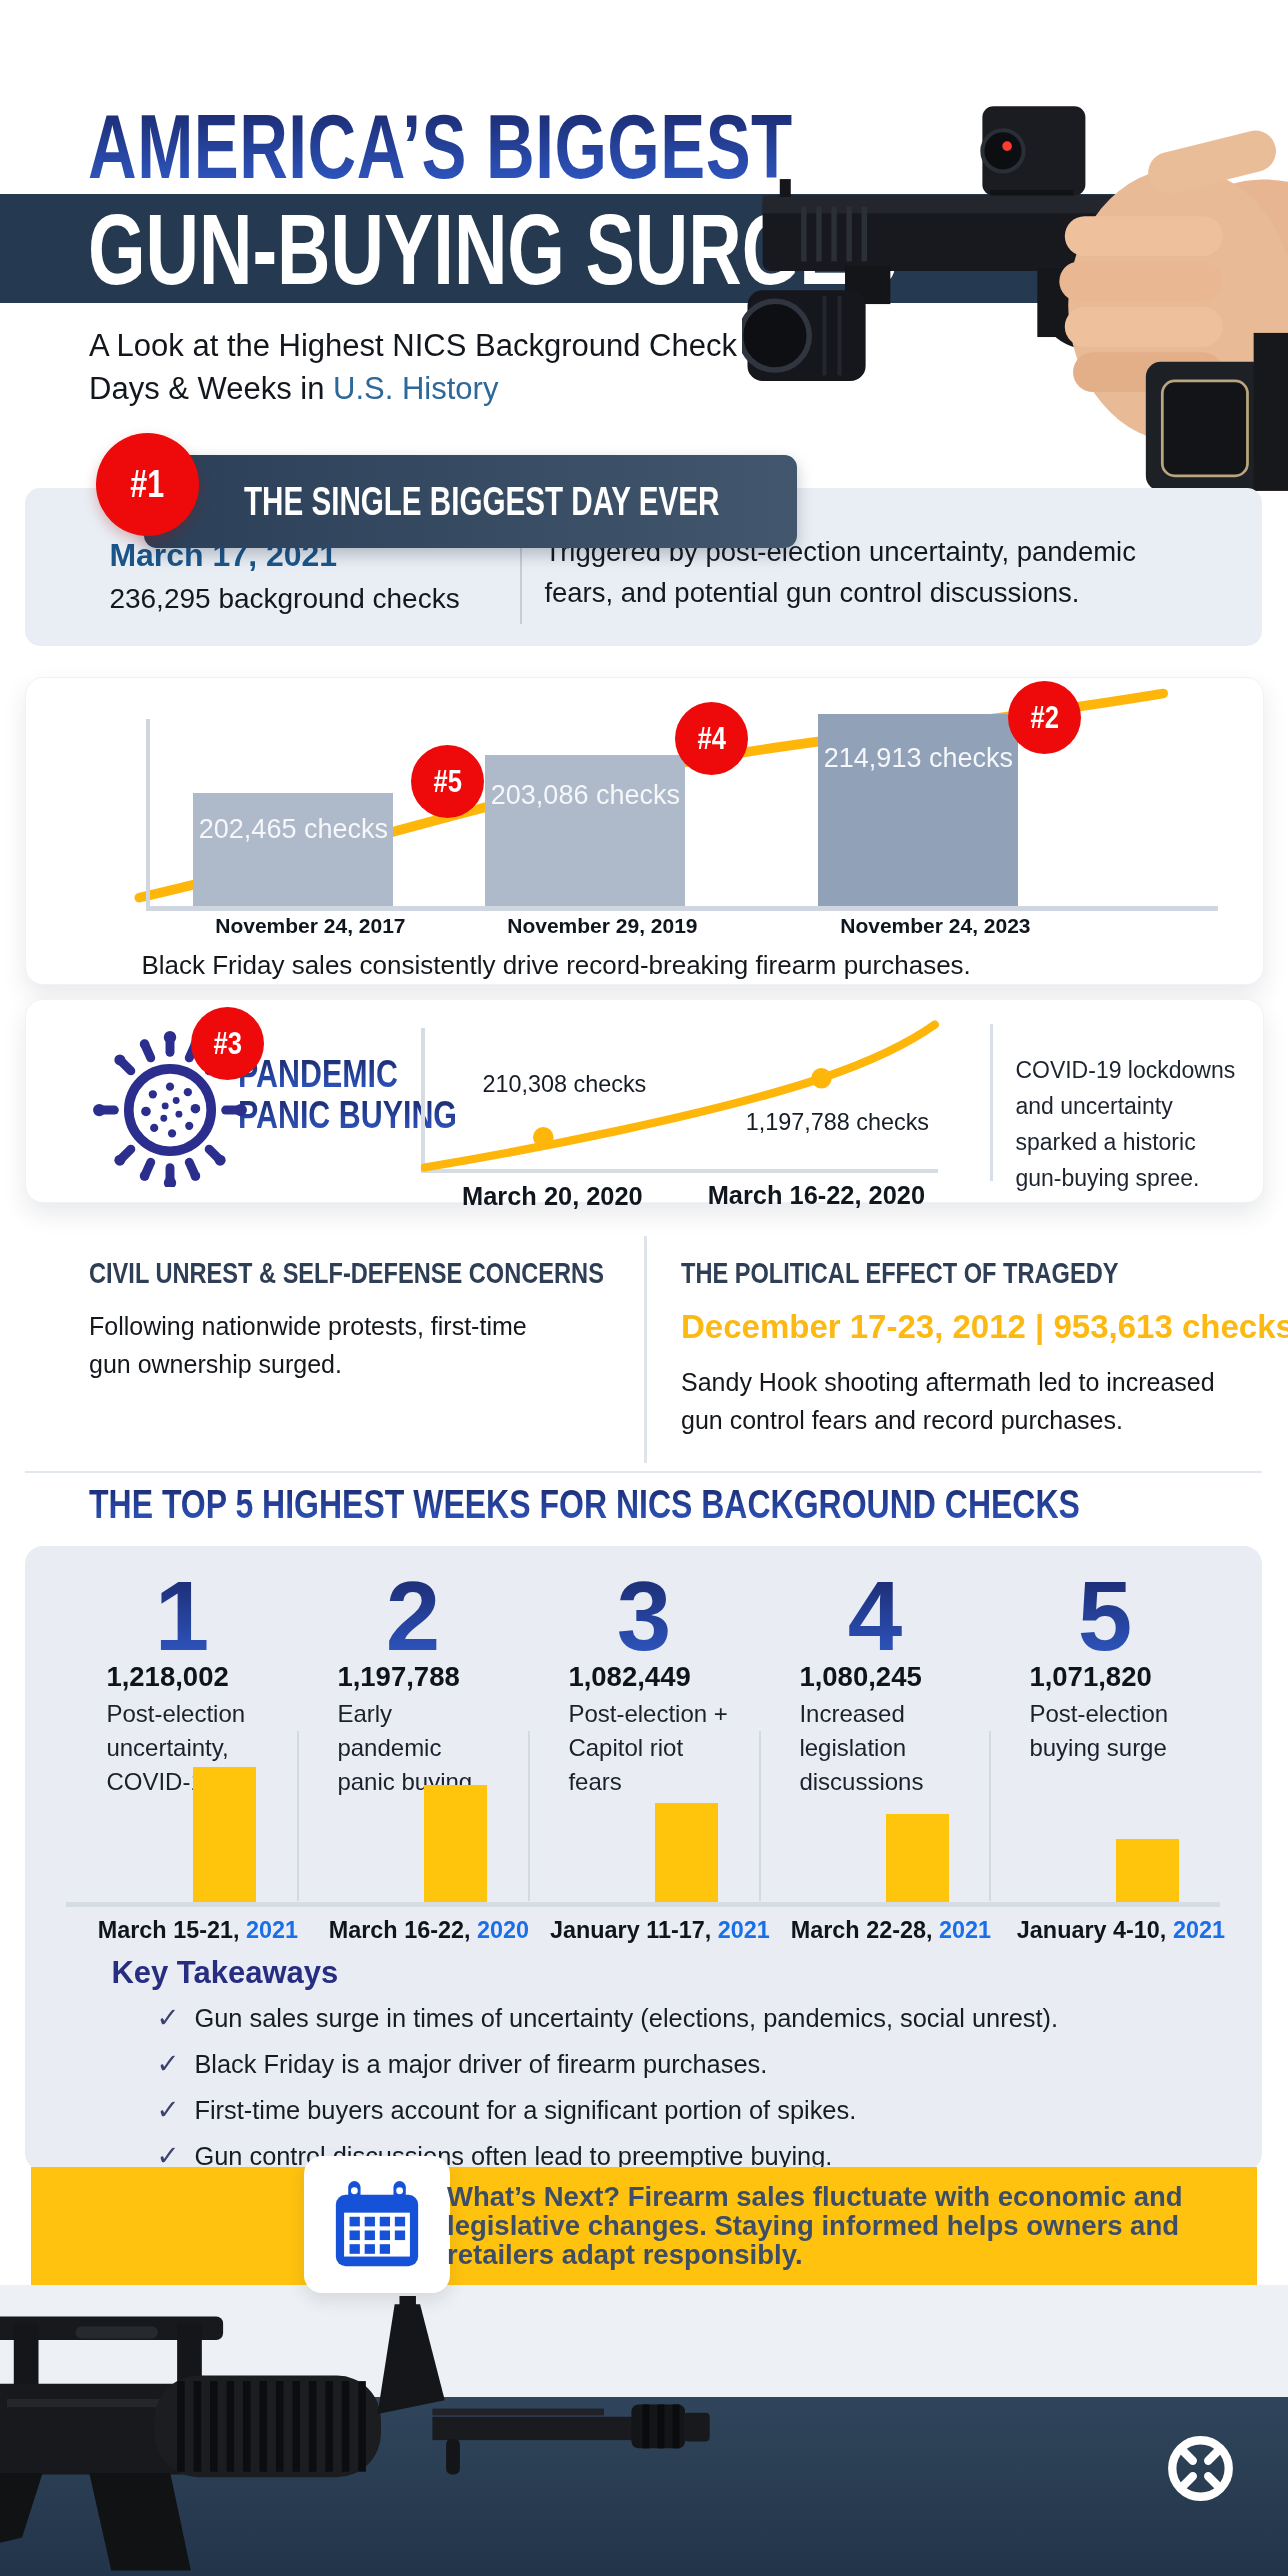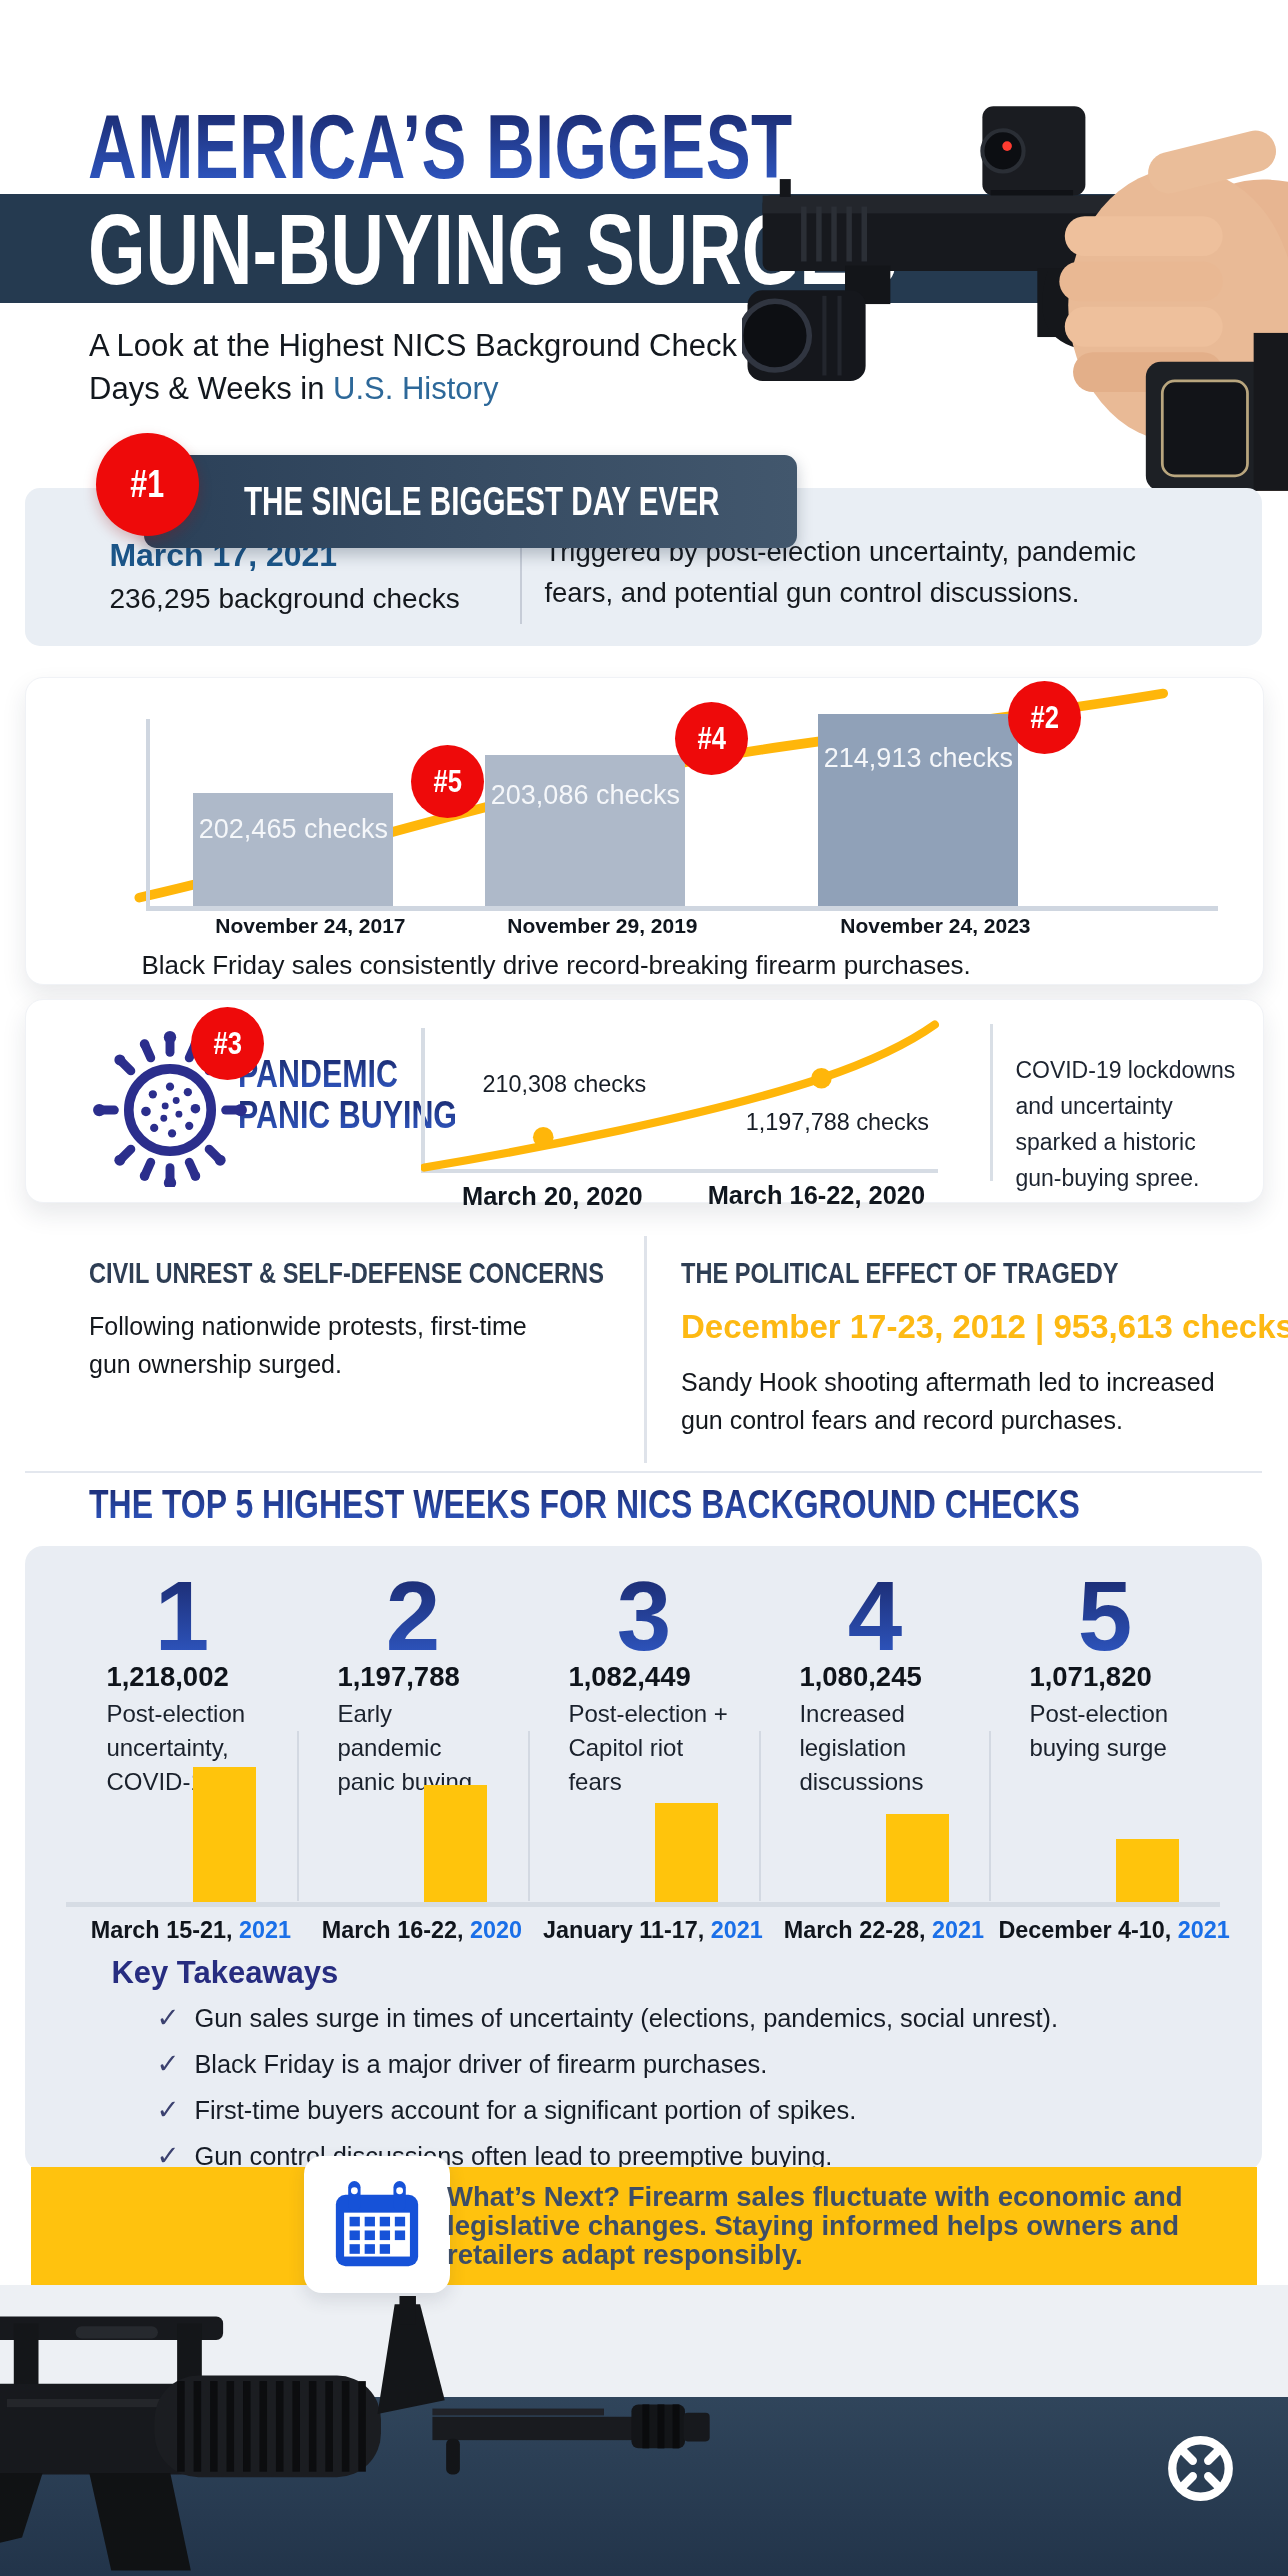--- a/index.html
+++ b/index.html
@@ -74,21 +74,21 @@
   .ev-hr{left:25.4px;top:1471px;width:1237px;height:2.1px;background:#e3e7ee;z-index:2;}
 
   
   .t5-heading{left:89px;top:1482px;font-size:40px;font-weight:800;z-index:2;}
   .card4{left:25.4px;top:1546px;width:1237px;height:625px;background:#e9edf3;border-radius:18px;z-index:3;}
   .t5col{position:absolute;top:0;height:100%;width:231px;}
   .t5num{position:absolute;left:0;top:19px;width:100%;text-align:center;font-size:98px;font-weight:800;line-height:103px;}
   .t5count{position:absolute;left:40px;top:115px;font-size:27.5px;font-weight:800;color:#0f141b;}
   .t5desc{position:absolute;left:40px;top:151px;width:163px;font-size:24px;line-height:34px;color:#1a212c;}
   .t5bar{position:absolute;left:127px;bottom:269px;width:63px;background:#ffc40c;}
-  .t5date{position:absolute;left:9px;top:371px;width:100%;text-align:center;font-size:23.4px;font-weight:800;color:#10151c;white-space:nowrap;}
+  .t5date{position:absolute;left:16px;top:371px;width:100%;text-align:center;font-size:23.4px;font-weight:800;color:#10151c;white-space:nowrap;}
   .t5date .yr{color:#1a6fe8;}
   .t5div{position:absolute;top:185px;width:2.1px;height:170px;background:#d3d9e2;}
   .t5-baseline{position:absolute;left:41px;top:356px;width:1154px;height:4.8px;background:#d6dce4;}
   .tk-heading{position:absolute;left:86px;top:409px;font-size:31px;font-weight:800;color:#272d80;}
   .tk-row{position:absolute;left:131px;font-size:25.4px;color:#161c26;}
   .tk-row .chk{display:inline-block;width:38px;color:#3b416f;font-size:27.5px;}
 
   
   .banner{left:31px;top:2167px;width:1226px;height:118px;background:#ffc20e;z-index:4;}
   .cal-card{left:304px;top:2156px;width:146px;height:137px;background:#ffffff;border-radius:18px;z-index:5;box-shadow:0 6.9px 16.5px rgba(40,50,70,.12);display:flex;align-items:center;justify-content:center;}
@@ -310,21 +310,21 @@
       <div class="t5count">1,080,245</div>
       <div class="t5desc">Increased legislation discussions</div>
       <div class="t5bar" style="height: 88px;"></div>
       <div class="t5date"><span>March 22-28,</span> <span class="yr">2021</span></div>
     </div>
     <div class="t5col" style="left:964px">
       <div class="t5num gtxt">5</div>
       <div class="t5count">1,071,820</div>
       <div class="t5desc">Post-election buying surge</div>
       <div class="t5bar" style="height: 63px;"></div>
-      <div class="t5date"><span>December 4-10,</span> <span class="yr">2021</span></div>
+      <div class="t5date"><span>January 4-10,</span> <span class="yr">2021</span></div>
     </div>
 
     <div class="t5-baseline"></div>
 
     <div class="tk-heading">Key Takeaways</div>
     <div class="tk-row" style="top:455px"><span class="chk">✓</span><span>Gun sales surge in times of uncertainty (elections, pandemics, social unrest).</span></div>
     <div class="tk-row" style="top:501px"><span class="chk">✓</span><span>Black Friday is a major driver of firearm purchases.</span></div>
     <div class="tk-row" style="top:547px"><span class="chk">✓</span><span>First-time buyers account for a significant portion of spikes.</span></div>
     <div class="tk-row" style="top:593px"><span class="chk">✓</span><span>Gun control discussions often lead to preemptive buying.</span></div>
   </div>

